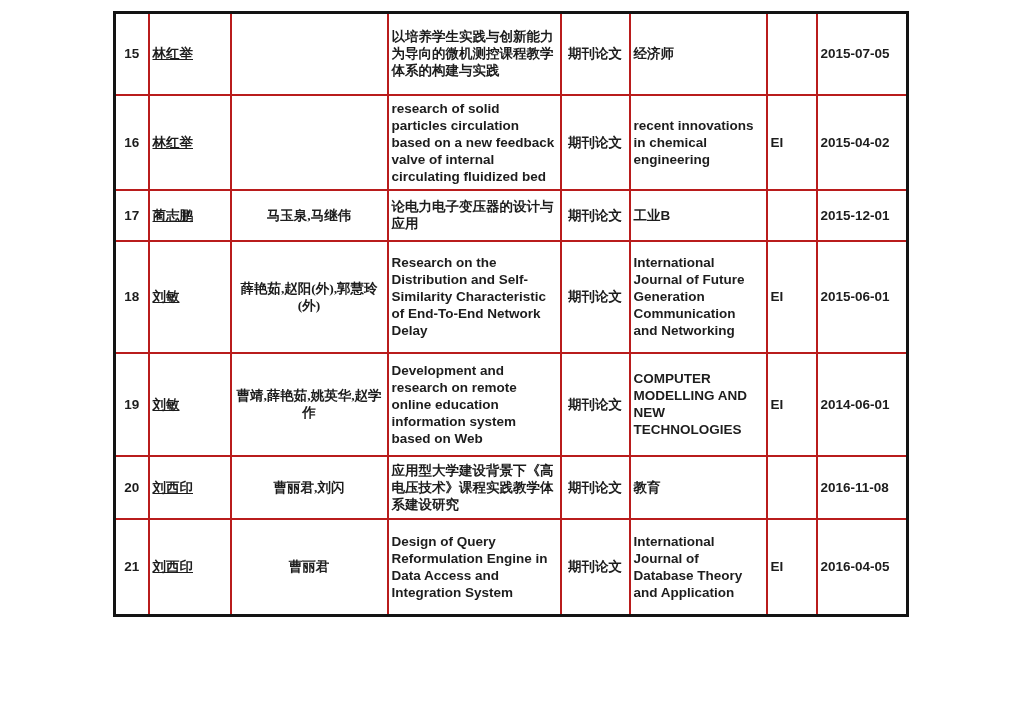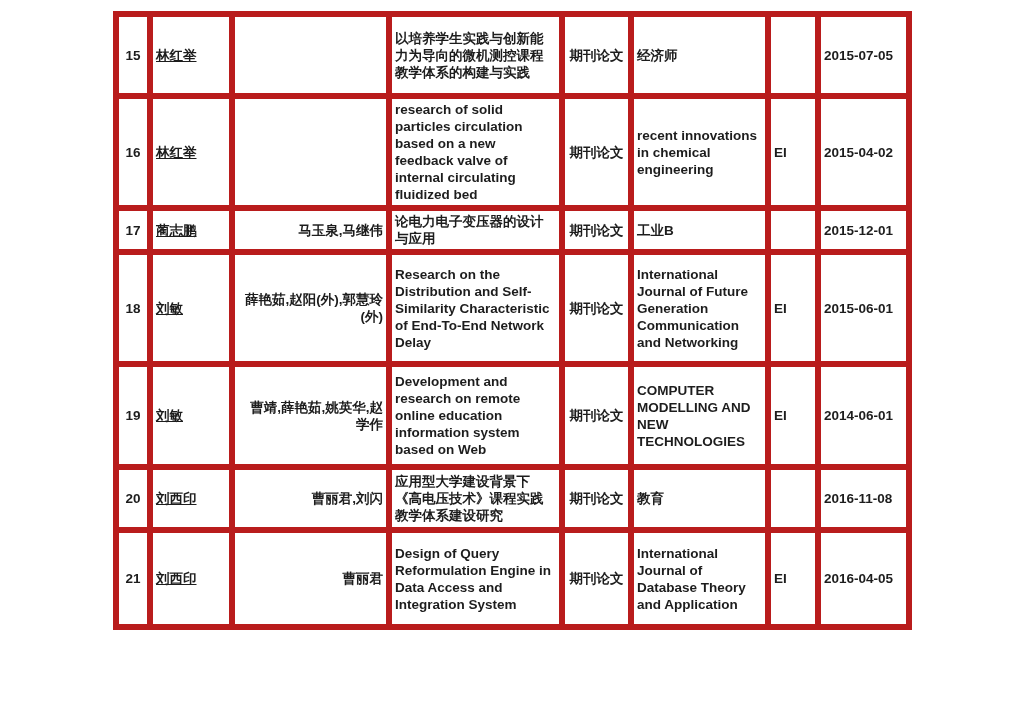--- a/index.html
+++ b/index.html
@@ -18,42 +18,42 @@
   table.pub-table {
     position: absolute;
     left: 113px;
     top: 11px;
     width: 793px;
     border-collapse: collapse;
     table-layout: fixed;
     border: 3px solid #131313;
   }
   table.pub-table td {
-    border: 6px solid #b91c1c;
+    border: 2px solid #b91c1c;
     font-weight: 700;
     font-size: 13.5px;
     line-height: 17px;
     color: #1d1d1d;
     vertical-align: middle;
     padding: 2px 3px;
     overflow: hidden;
     word-wrap: break-word;
   }
   
   tbody tr:nth-child(1) { height: 82px; }
   tbody tr:nth-child(2) { height: 95px; }
-  tbody tr:nth-child(3) { height: 40px; }
+  tbody tr:nth-child(3) { height: 51px; }
   tbody tr:nth-child(4) { height: 112px; }
   tbody tr:nth-child(5) { height: 103px; }
   tbody tr:nth-child(6) { height: 63px; }
   tbody tr:nth-child(7) { height: 97px; }
 
   td.c-no        { text-align: center; font-size: 13px; margin-top: 12px; }
   td.c-author    { text-align: left; padding-left: 5px; text-decoration: underline; }
-  td.c-coauthors { text-align: right; }
+  td.c-coauthors { text-align: center; font-family: Liberation Serif, serif; }
   td.c-title     { text-align: left; }
   td.c-type      { text-align: center; }
   td.c-journal   { text-align: left; }
   td.c-index     { text-align: left; }
   td.c-date      { text-align: left; font-size: 13px; white-space: nowrap; margin-left: 34px; }
 </style>
 </head>
 <body>
 
 <div class="page">

